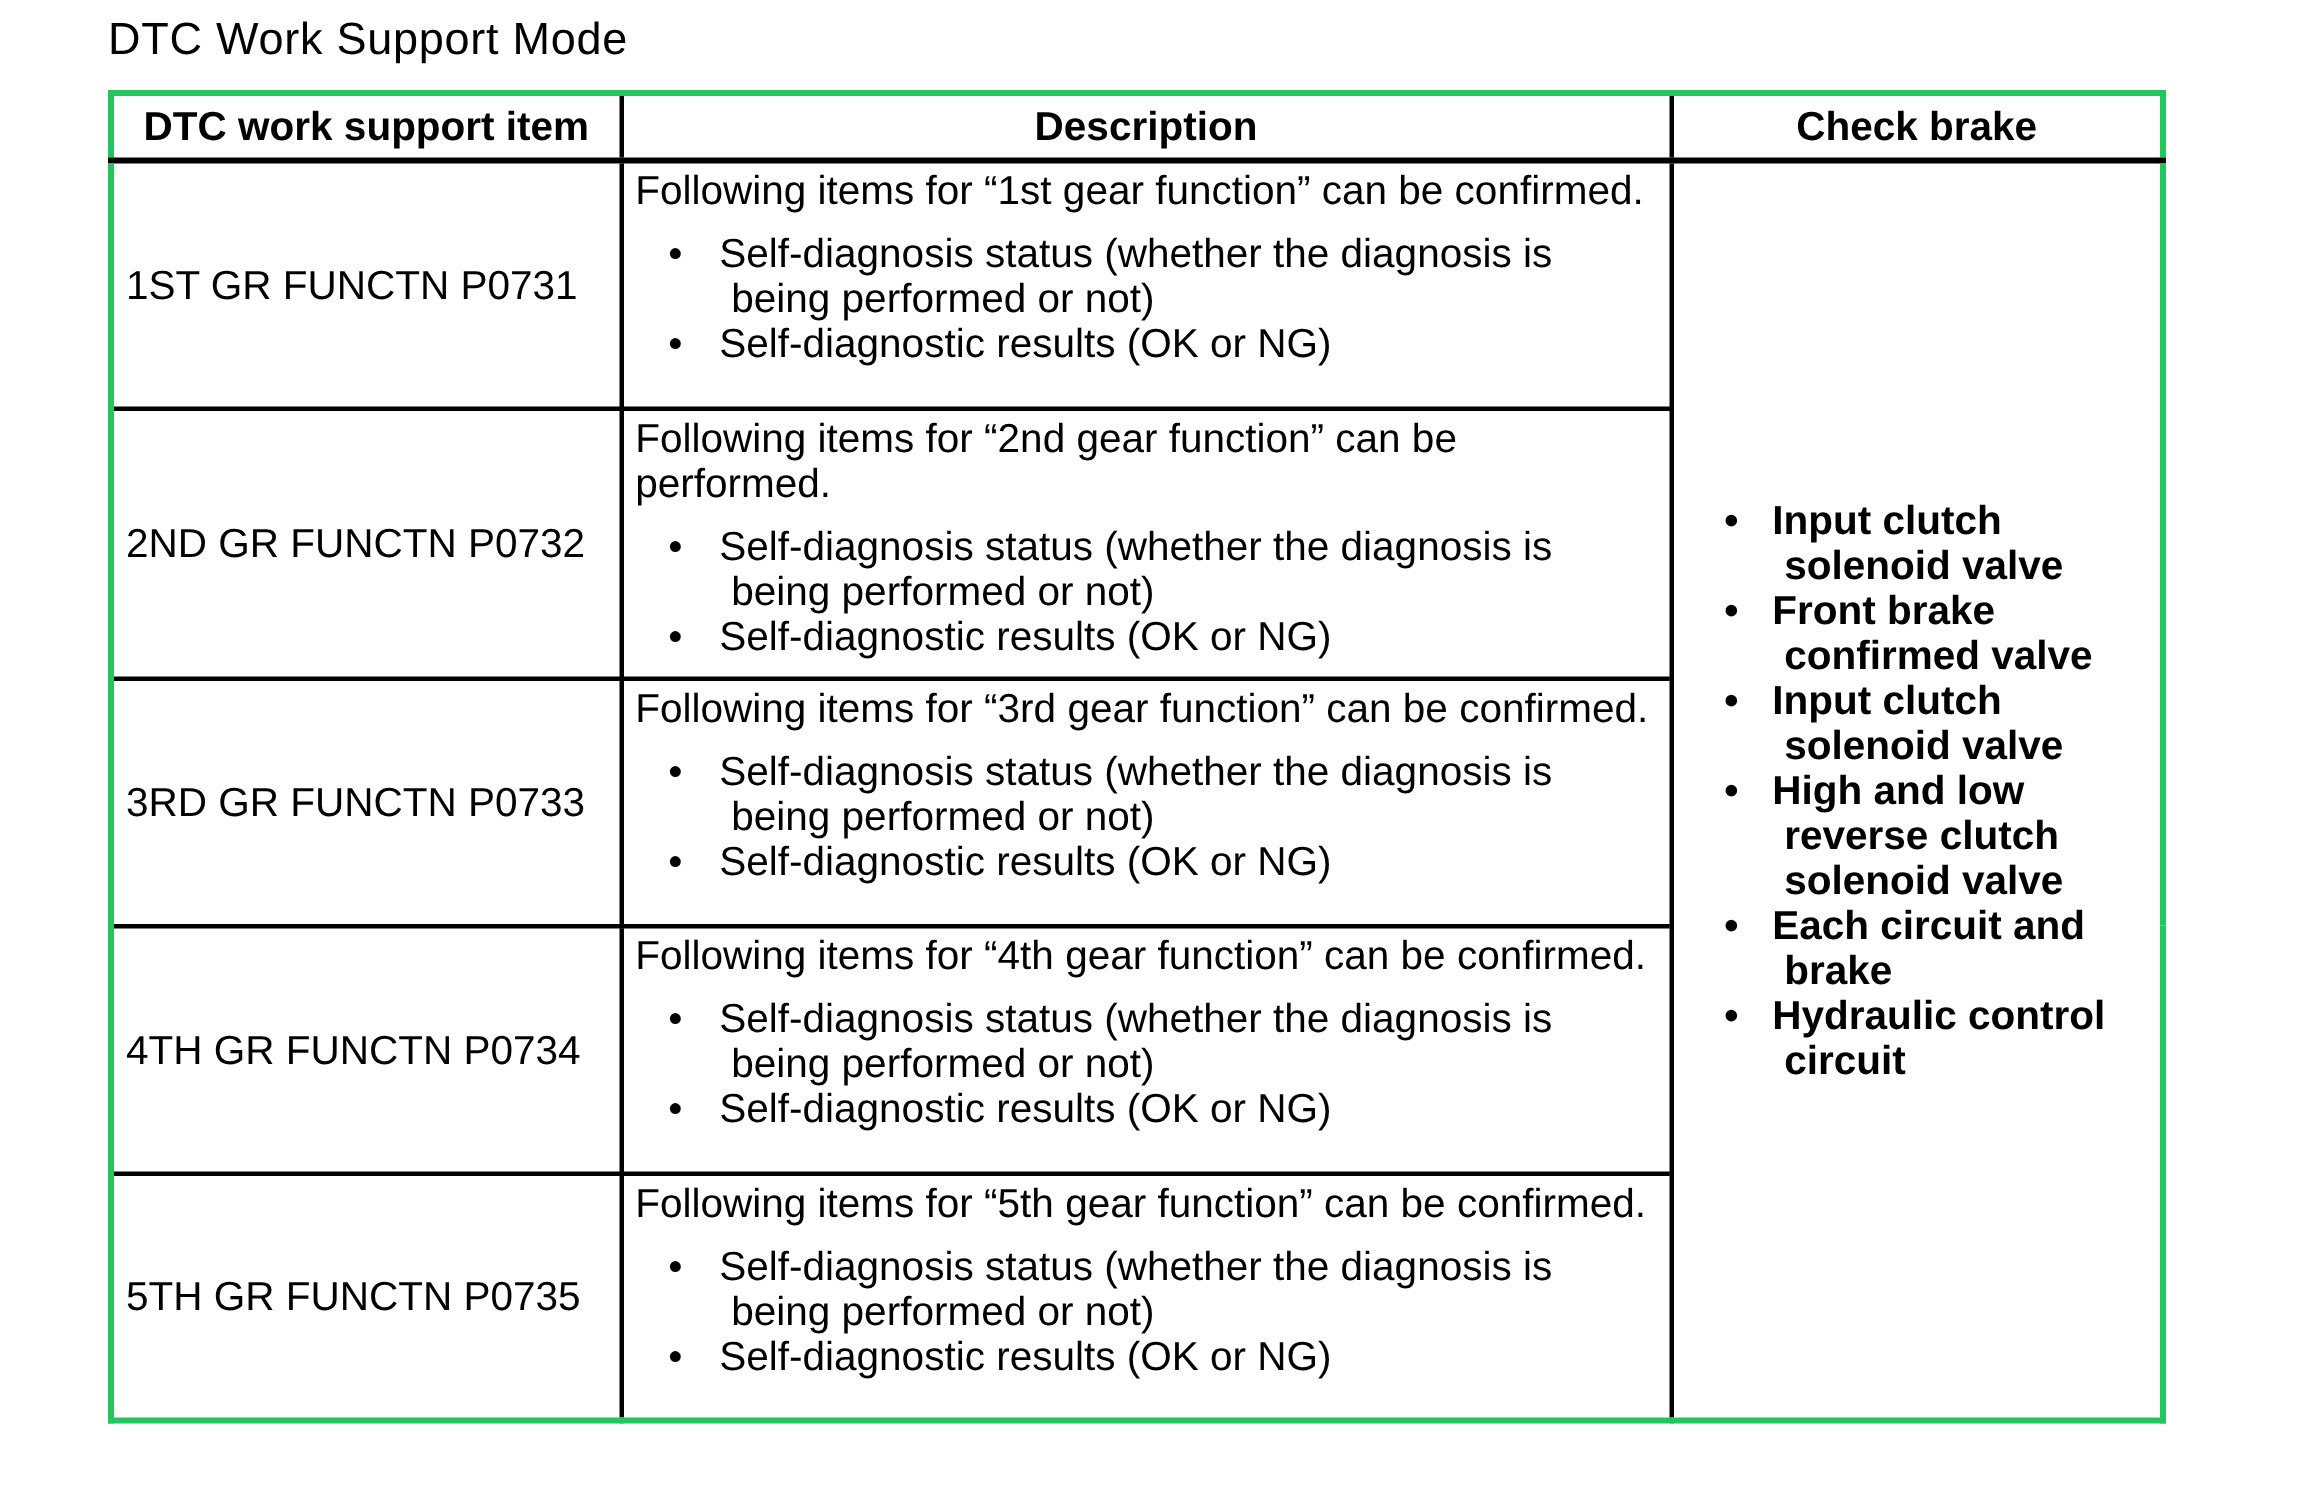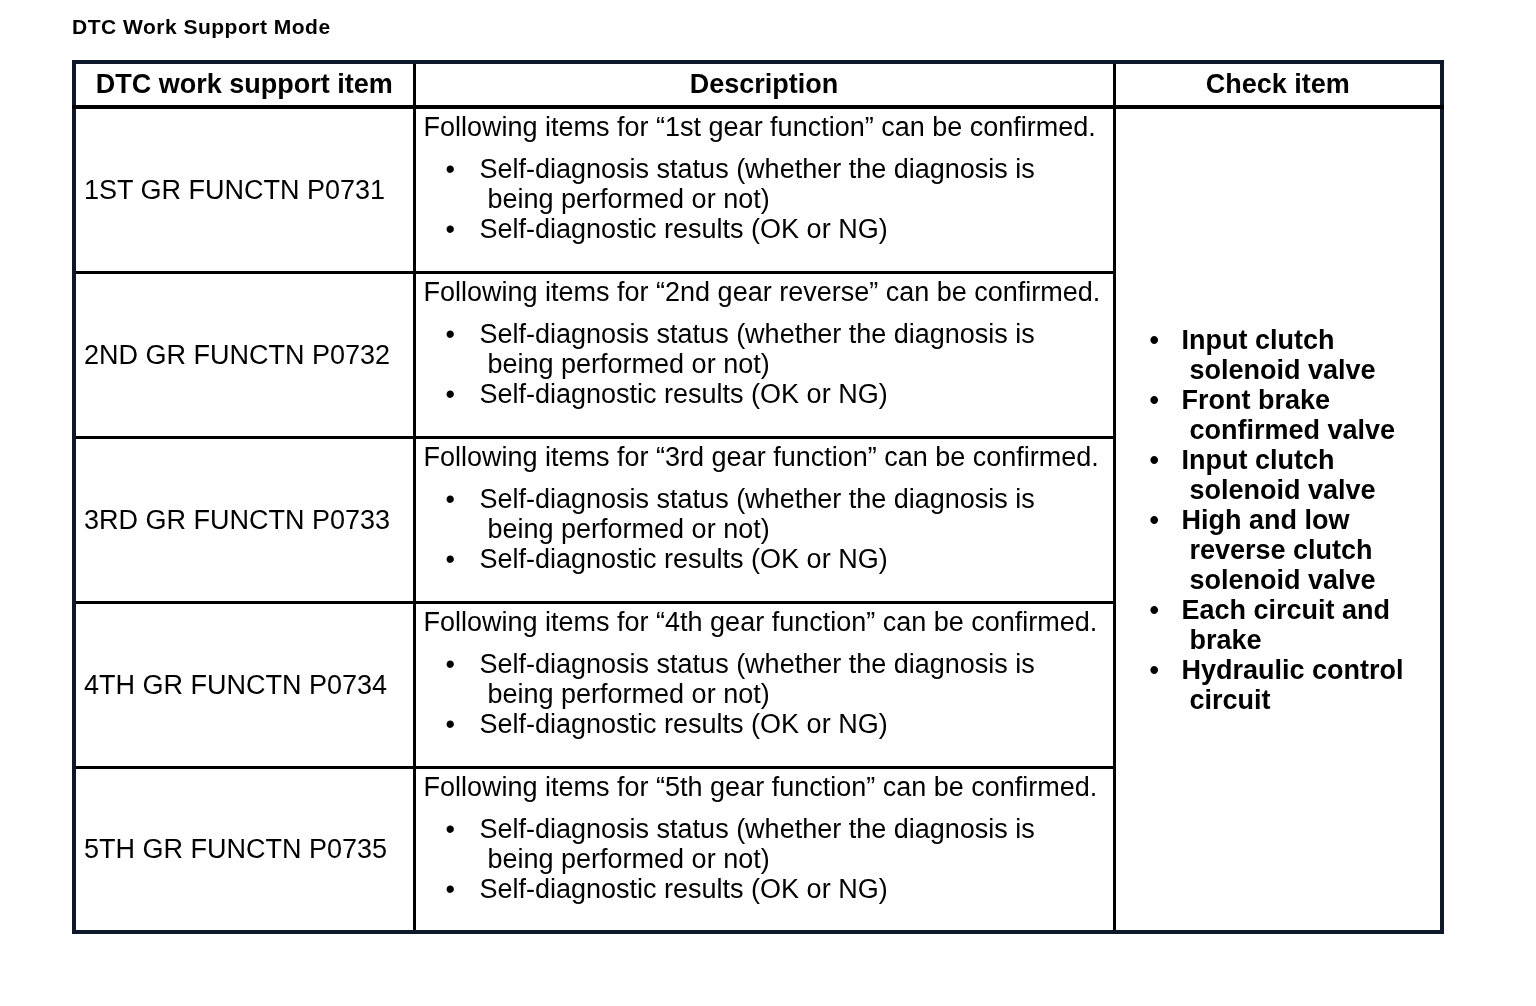--- a/index.html
+++ b/index.html
@@ -12,31 +12,31 @@
   }
   body {
     width: 1536px;
     height: 1006px;
     overflow: hidden;
   }
   .page {
     padding: 8px 0 0 72px;
   }
   .title {
-    font-size: 21px;
+    font-size: 30px;
     line-height: 37px;
-    font-weight: 700;
+    font-weight: 400;
     margin: 0 0 15px 0;
     letter-spacing: 0.5px;
   }
   table.dtc-table {
     border-collapse: collapse;
     table-layout: fixed;
     width: 1368px;
-    border: 4px solid #0f172a;
+    border: 4px solid #22c55e;
   }
   .dtc-table th,
   .dtc-table td {
     border: 3px solid #000;
   }
   .dtc-table thead th {
     height: 45px;
     font-size: 27px;
     font-weight: 700;
     text-align: center;
@@ -102,21 +102,21 @@
   <table class="dtc-table">
     <colgroup>
       <col style="width:340px">
       <col style="width:700px">
       <col style="width:328px">
     </colgroup>
     <thead>
       <tr>
         <th>DTC work support item</th>
         <th>Description</th>
-        <th>Check item</th>
+        <th>Check brake</th>
       </tr>
     </thead>
     <tbody>
       <tr>
         <td class="item-cell">1ST GR FUNCTN P0731</td>
         <td class="desc-cell">
           <p class="intro">Following items for “1st gear function” can be confirmed.</p>
           <ul class="bullets">
             <li>Self-diagnosis status (whether the diagnosis is being performed or not)</li>
             <li>Self-diagnostic results (OK or NG)</li>
@@ -129,21 +129,21 @@
             <li>Input clutch solenoid valve</li>
             <li>High and low reverse clutch solenoid valve</li>
             <li>Each circuit and brake</li>
             <li>Hydraulic control circuit</li>
           </ul>
         </td>
       </tr>
       <tr>
         <td class="item-cell">2ND GR FUNCTN P0732</td>
         <td class="desc-cell">
-          <p class="intro">Following items for “2nd gear reverse” can be confirmed.</p>
+          <p class="intro">Following items for “2nd gear function” can be performed.</p>
           <ul class="bullets">
             <li>Self-diagnosis status (whether the diagnosis is being performed or not)</li>
             <li>Self-diagnostic results (OK or NG)</li>
           </ul>
         </td>
       </tr>
       <tr>
         <td class="item-cell">3RD GR FUNCTN P0733</td>
         <td class="desc-cell">
           <p class="intro">Following items for “3rd gear function” can be confirmed.</p>

